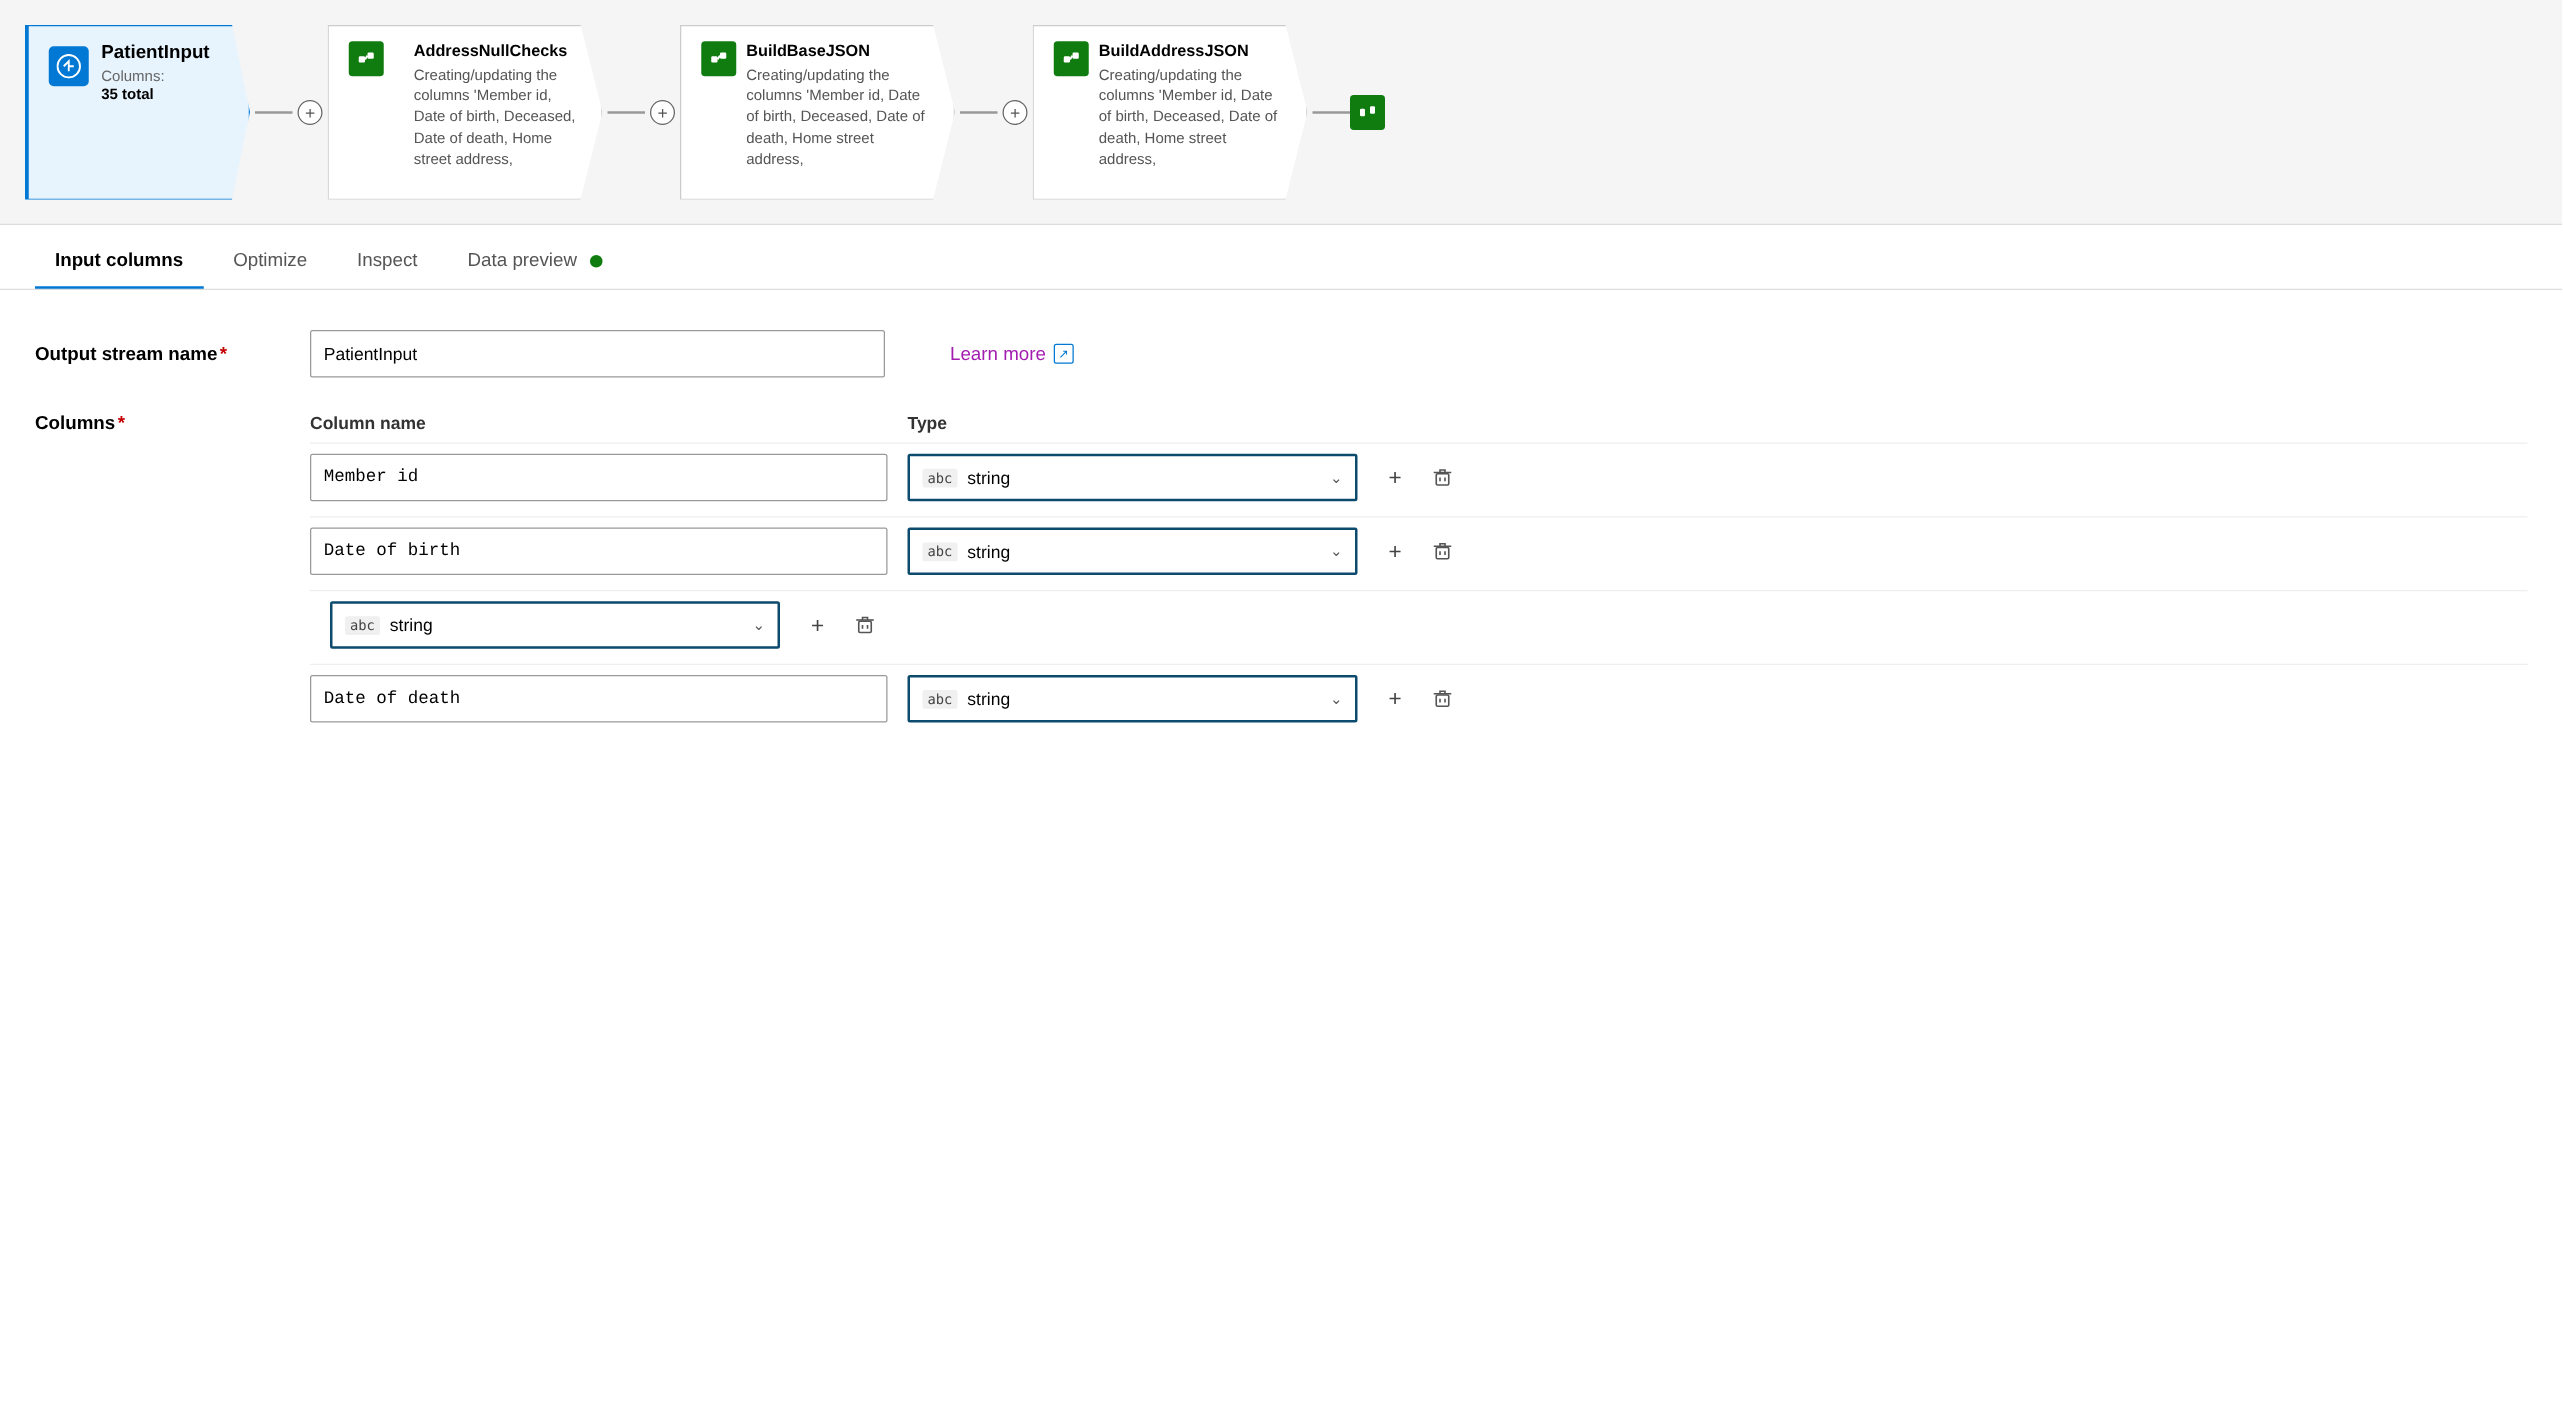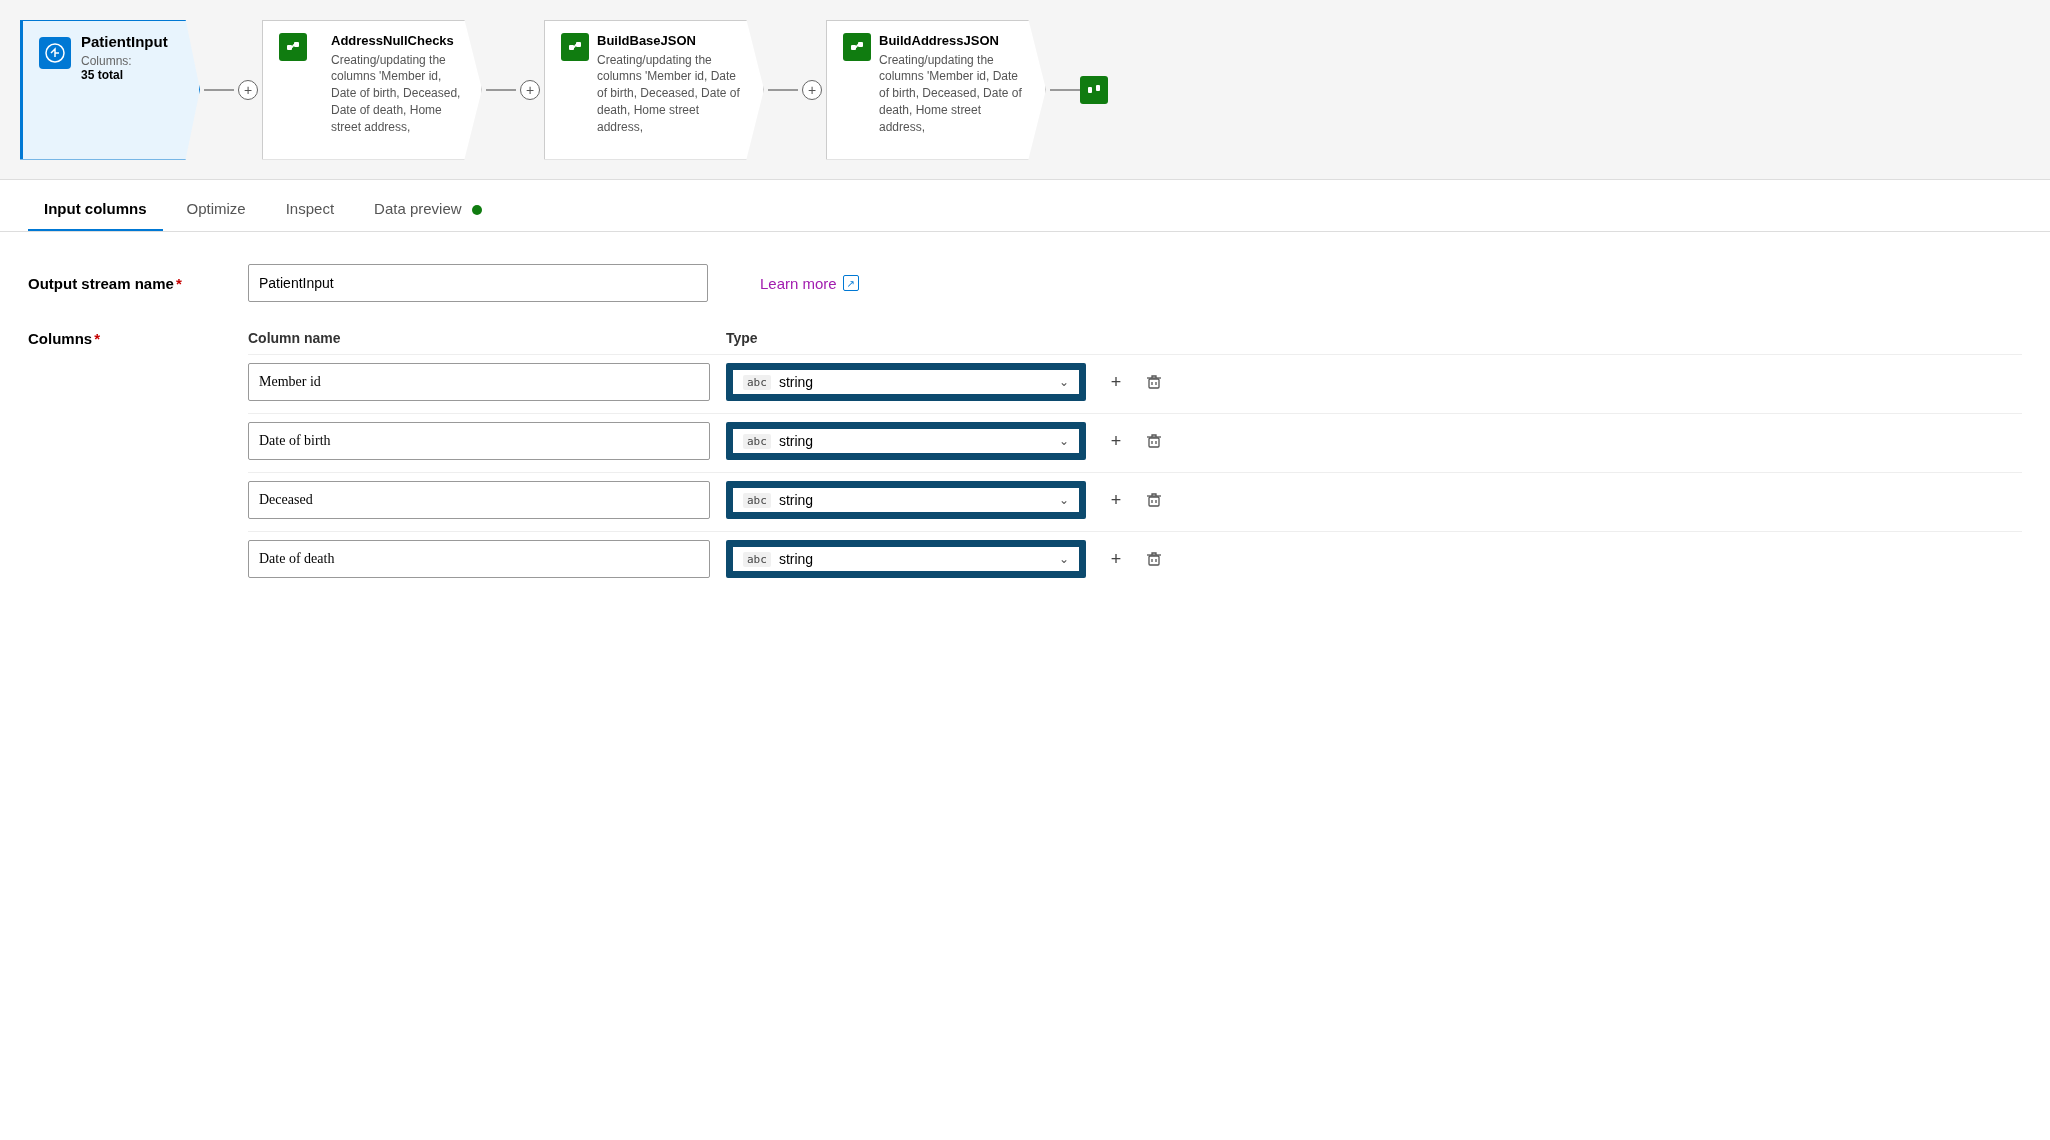--- a/index.html
+++ b/index.html
@@ -255,28 +255,28 @@
       border-top: none;
     }
 
     .col-name-input {
       width: 462px;
       height: 38px;
       border: 1px solid #999;
       border-radius: 2px;
       padding: 17px 10px;
       font-size: 14px;
-      font-family: Liberation Serif, serif;
+      font-family: Liberation Mono, monospace;
       outline: none;
     }
 
     .col-type-select {
       width: 360px;
       height: 38px;
-      border: 7px solid #0c4a6e;
+      border: 2px solid #0c4a6e;
       border-radius: 2px;
       padding: 0 10px;
       font-size: 14px;
       font-family: inherit;
       background: #fff;
       cursor: pointer;
       display: flex;
       align-items: center;
       justify-content: space-between;
       margin-left: 16px;
@@ -522,21 +522,20 @@
                 <path d="M1 4h14"></path>
                 <path d="M6 4V2h4v2"></path>
                 <line x1="6" y1="8" x2="6" y2="11"></line>
                 <line x1="10" y1="8" x2="10" y2="11"></line>
               </svg>
             </button>
           </div>
         </div>
 
         <div class="column-row">
-          <input class="col-name-input" type="text" value="Deceased" style="">
           <div class="col-type-select">
             <div class="type-label">
               <span class="type-badge">abc</span>
               <span>string</span>
             </div>
             <span class="chevron-down">⌄</span>
           </div>
           <div class="row-actions">
             <button class="action-btn">+</button>
             <button class="action-btn delete-btn">

